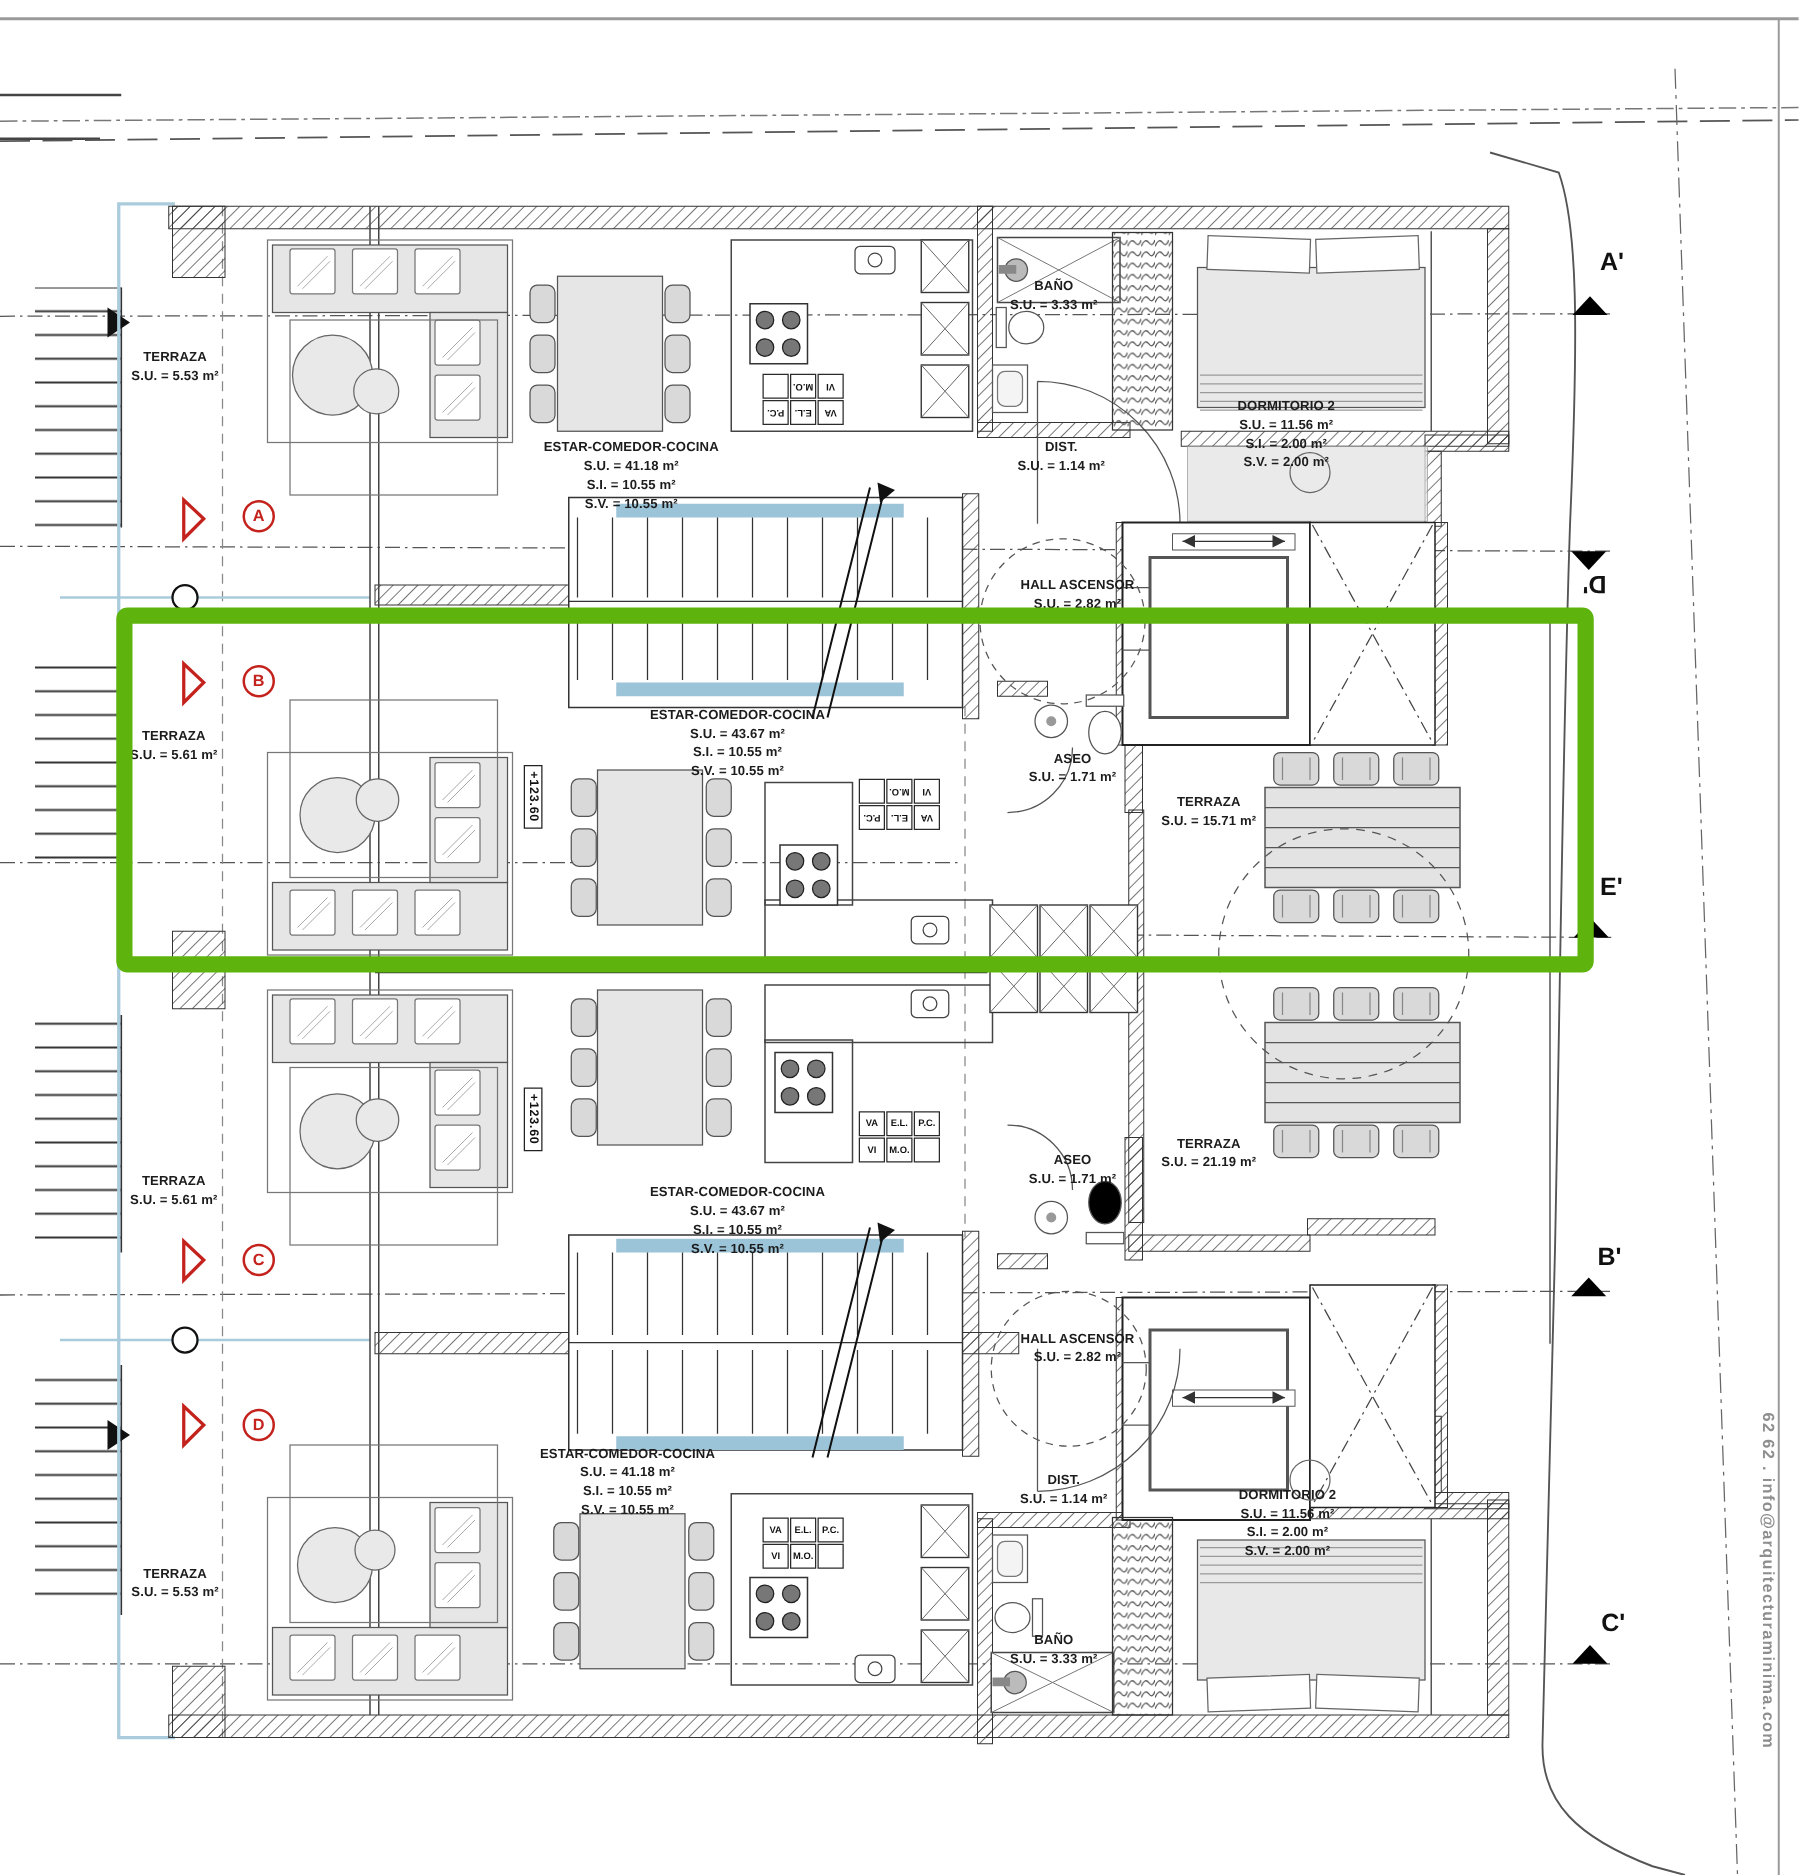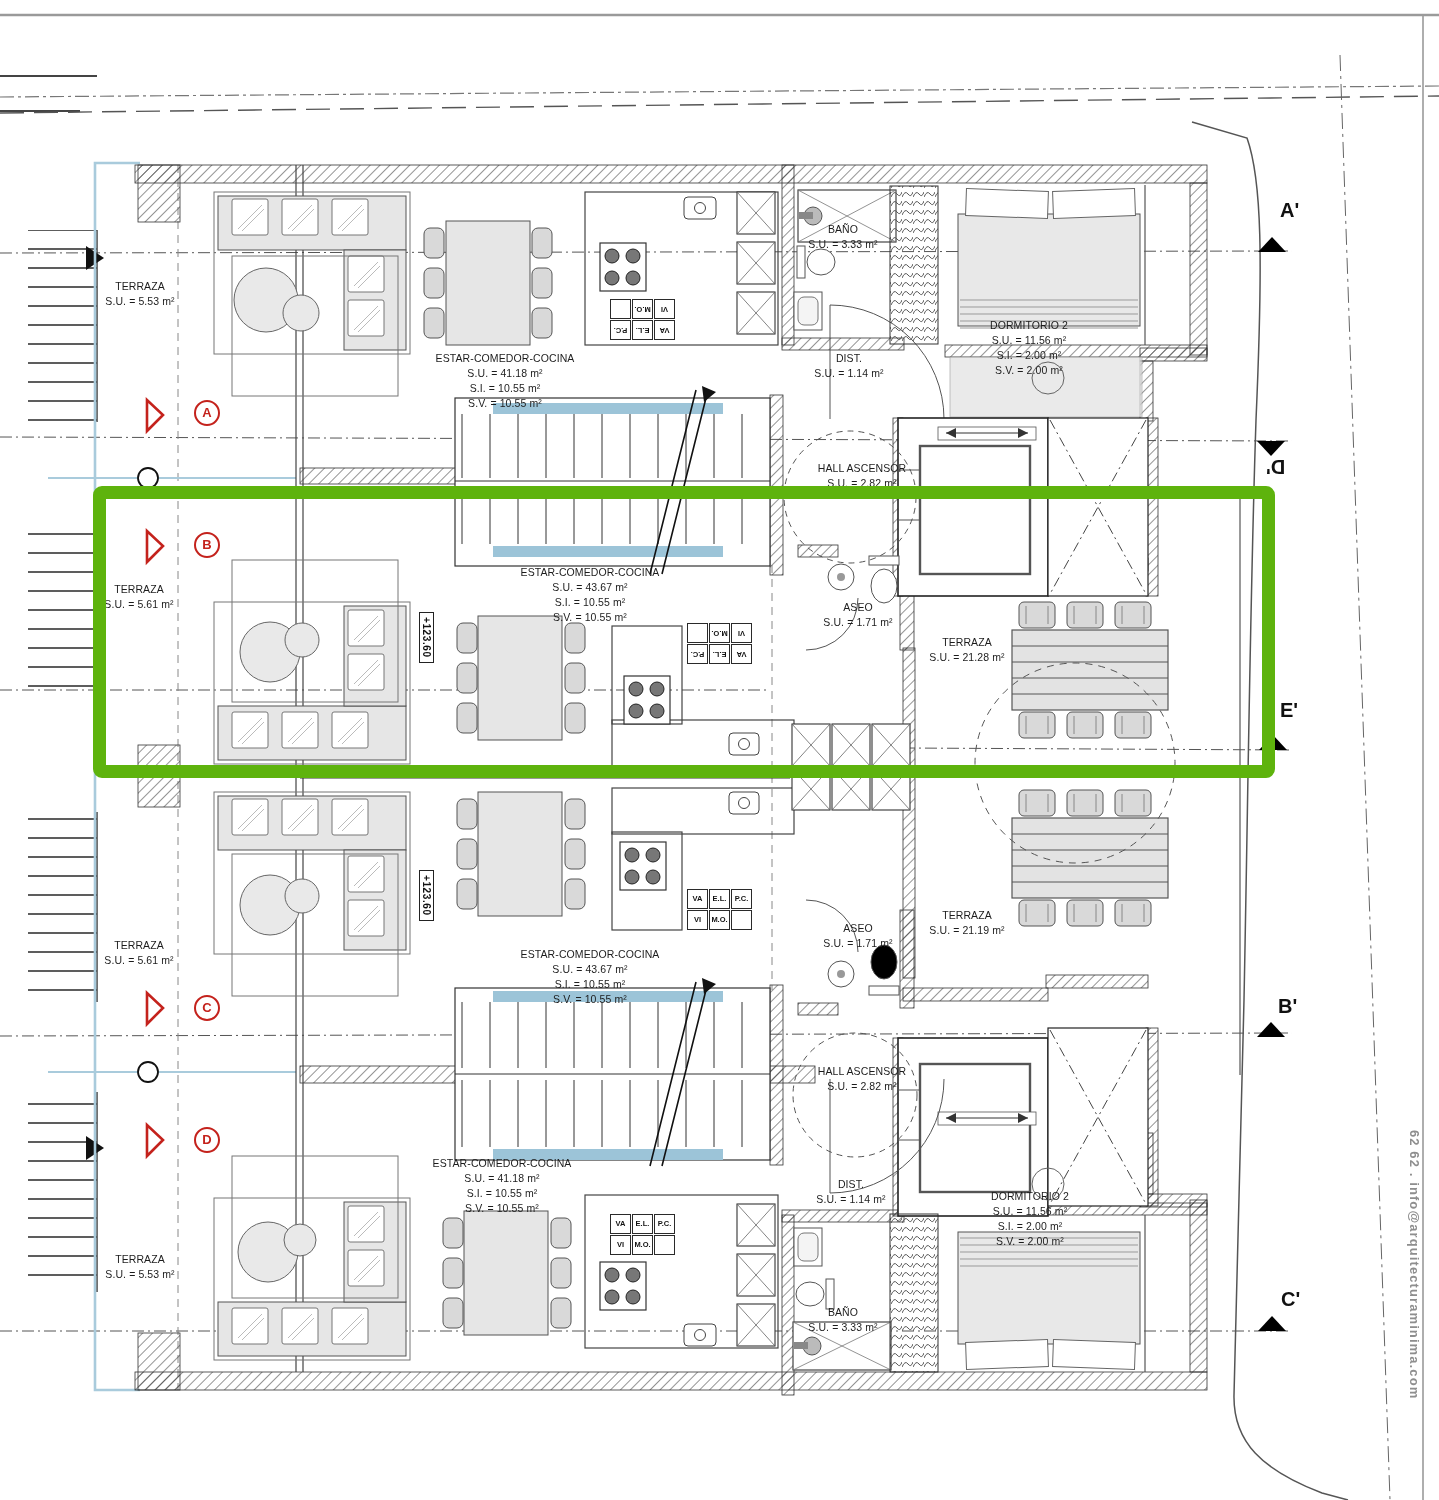--- a/index.html
+++ b/index.html
@@ -1,20 +1,20 @@
 <!DOCTYPE html>
 <html><head>
 <meta charset="utf-8">
 <style>
   html,body{margin:0;padding:0}
   body{width:1439px;height:1500px;position:relative;background:#fff;
        font-family:"Liberation Sans",sans-serif;overflow:hidden}
   #plan-svg{position:absolute;left:0;top:0;z-index:1}
   .rlabel{position:absolute;transform:translateX(-50%);text-align:center;
-          font-size:10.5px;font-weight:400;line-height:1.42;color:#1c1c1c;
+          font-size:10.5px;font-weight:700;line-height:1.42;color:#1c1c1c;
           letter-spacing:.1px;white-space:nowrap;z-index:3}
   .ucircle{position:absolute;width:22px;height:22px;border:2.6px solid #c4221c;
            border-radius:50%;color:#c4221c;font-size:13px;font-weight:700;
            line-height:22px;text-align:center;z-index:3;background:transparent}
   .slabel{position:absolute;font-size:20px;font-weight:700;color:#111;z-index:3}
   .slabel.flip{transform:rotate(180deg)}
   .level{position:absolute;border:1.6px solid #222;background:#fff;color:#111;
          font-size:10px;font-weight:700;writing-mode:vertical-rl;
          padding:4px 1px;letter-spacing:.6px;z-index:3}
   .kgrid{position:absolute;display:grid;grid-template-columns:repeat(3,21px);
@@ -456,21 +456,21 @@
   <div>S.U. = 43.67 m²</div>
   <div>S.I. = 10.55 m²</div>
   <div>S.V. = 10.55 m²</div>
 </div>
 <div class="rlabel" style="left:858px;top:600px">
   <div>ASEO</div>
   <div>S.U. = 1.71 m²</div>
 </div>
 <div class="rlabel" style="left:967px;top:635px">
   <div>TERRAZA</div>
-  <div>S.U. = 21.28 m²</div>
+  <div>S.U. = 15.71 m²</div>
 </div>
 <div class="rlabel" style="left:139px;top:938px">
   <div>TERRAZA</div>
   <div>S.U. = 5.61 m²</div>
 </div>
 <div class="rlabel" style="left:590px;top:947px">
   <div>ESTAR-COMEDOR-COCINA</div>
   <div>S.U. = 43.67 m²</div>
   <div>S.I. = 10.55 m²</div>
   <div>S.V. = 10.55 m²</div>

